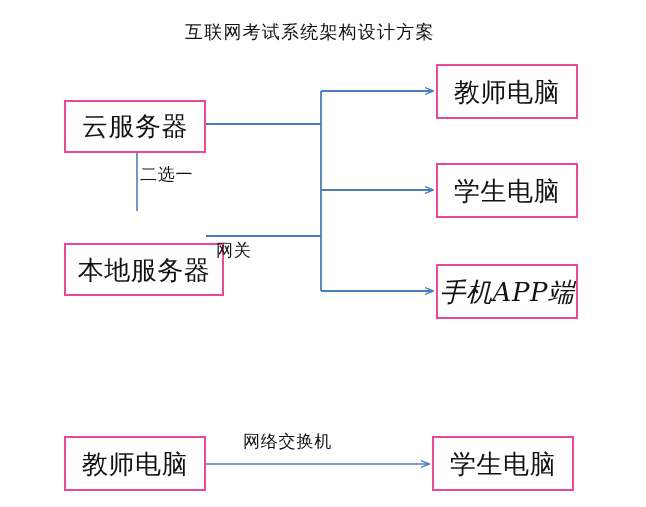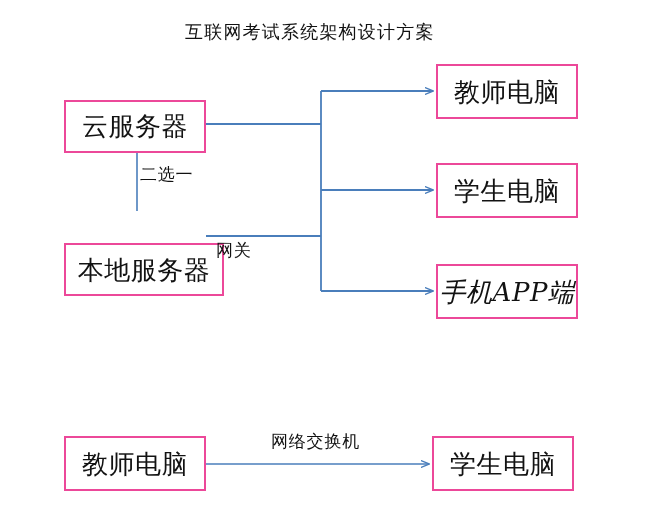--- a/index.html
+++ b/index.html
@@ -68,21 +68,21 @@
   #node-local       { left: 64px;  top: 211px; width: 160px; height: 53px; margin-top: 32px; }
   #node-teacher     { left: 436px; top: 64px;  width: 142px; height: 55px; }
   #node-student     { left: 436px; top: 163px; width: 142px; height: 55px; }
   #node-mobile      { left: 436px; top: 264px; width: 142px; height: 55px; font-style: italic; }
   #label-choose-one { left: 140px; top: 163px; }
   #label-gateway    { left: 216px; top: 199px; margin-top: 40px; }
   
   #title-lan        { left: 165px; top: 381px; }
   #node-teacher2    { left: 64px;  top: 436px; width: 142px; height: 55px; }
   #node-student2    { left: 432px; top: 436px; width: 142px; height: 55px; }
-  #label-switch     { left: 243px; top: 430px; margin-left: 28px; }
+  #label-switch     { left: 243px; top: 430px; }
 </style>
 </head>
 <body>
 
 <div id="canvas">
 
   <svg class="svg-layer" width="646" height="507" viewBox="0 0 646 507" xmlns="http://www.w3.org/2000/svg">
     <defs>
       <marker id="arrowhead" markerWidth="9" markerHeight="8" refX="8.5" refY="4" orient="auto" markerUnits="userSpaceOnUse">
         <path d="M0,0.4 L9,4 L0,7.6" fill="none" stroke="#4a7ebb" stroke-width="1.4"></path>

